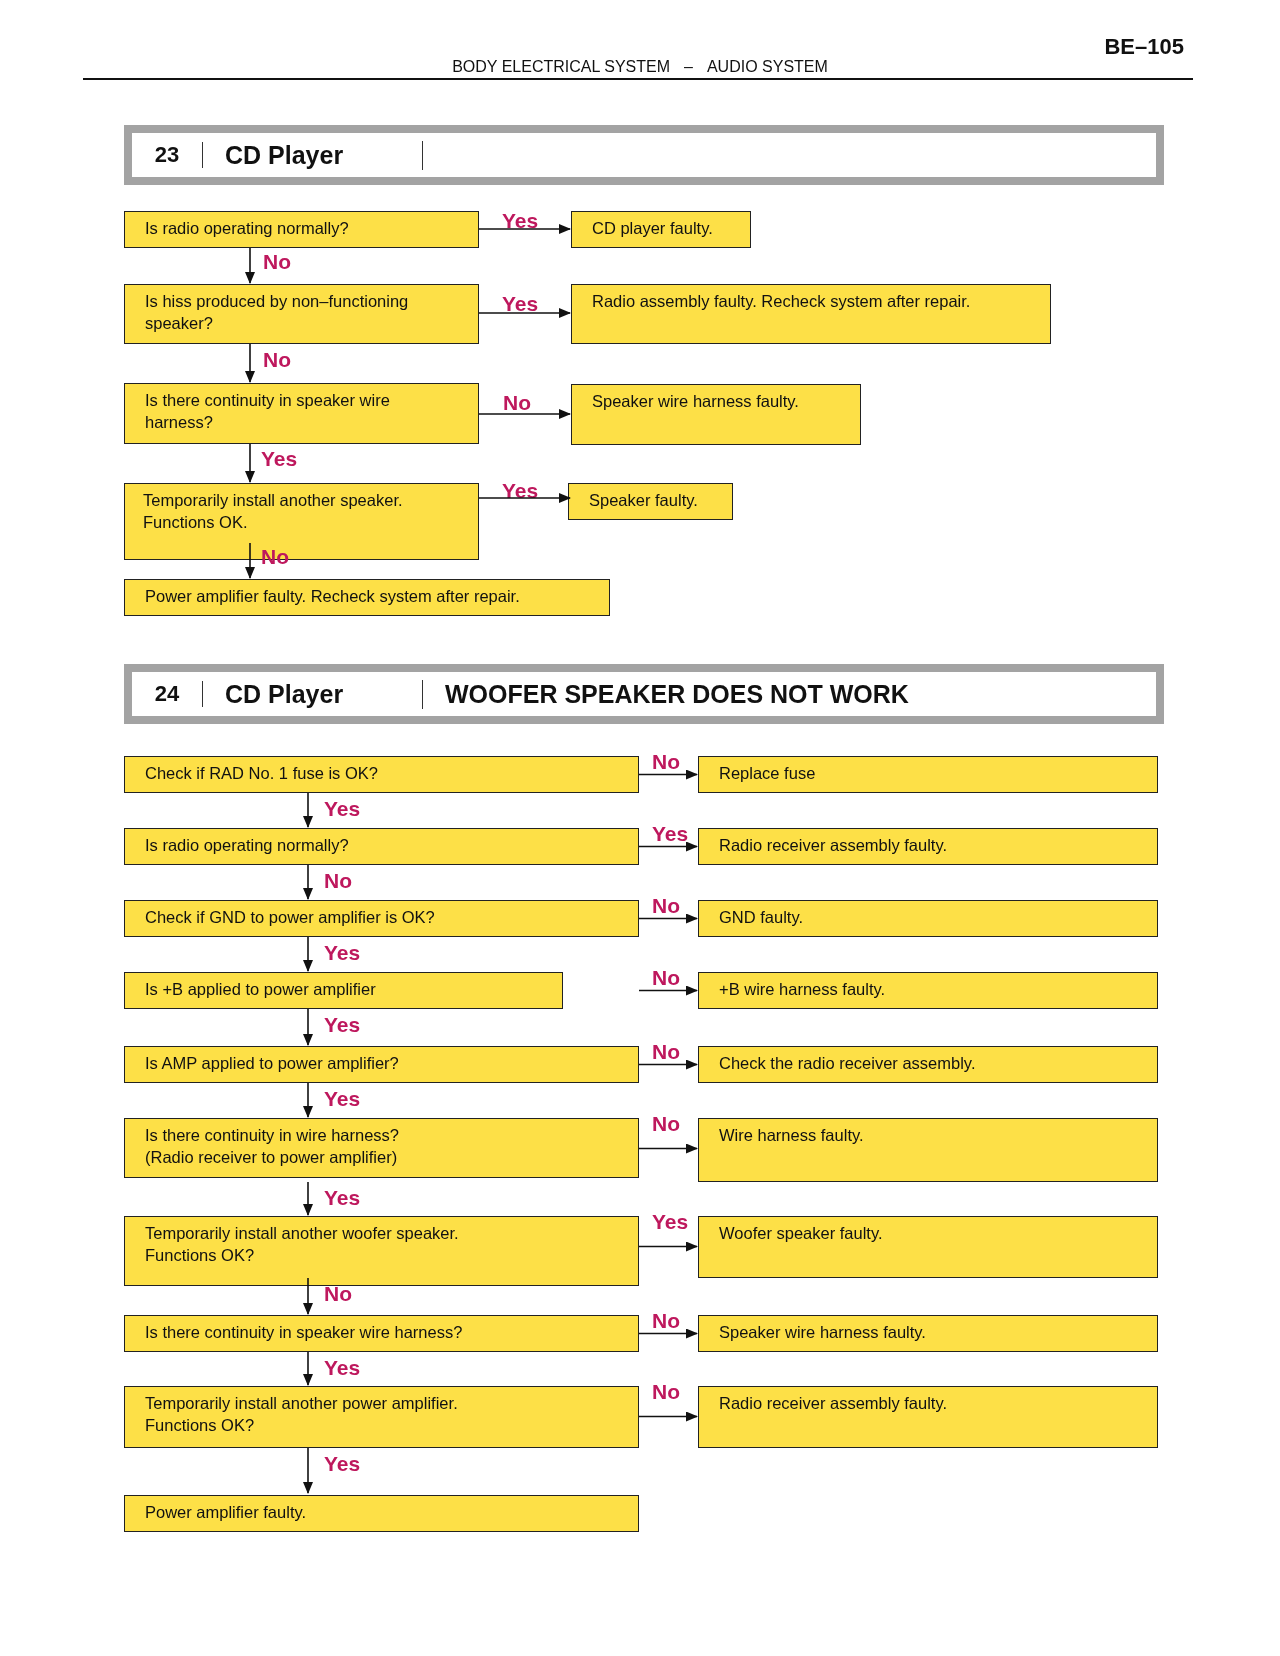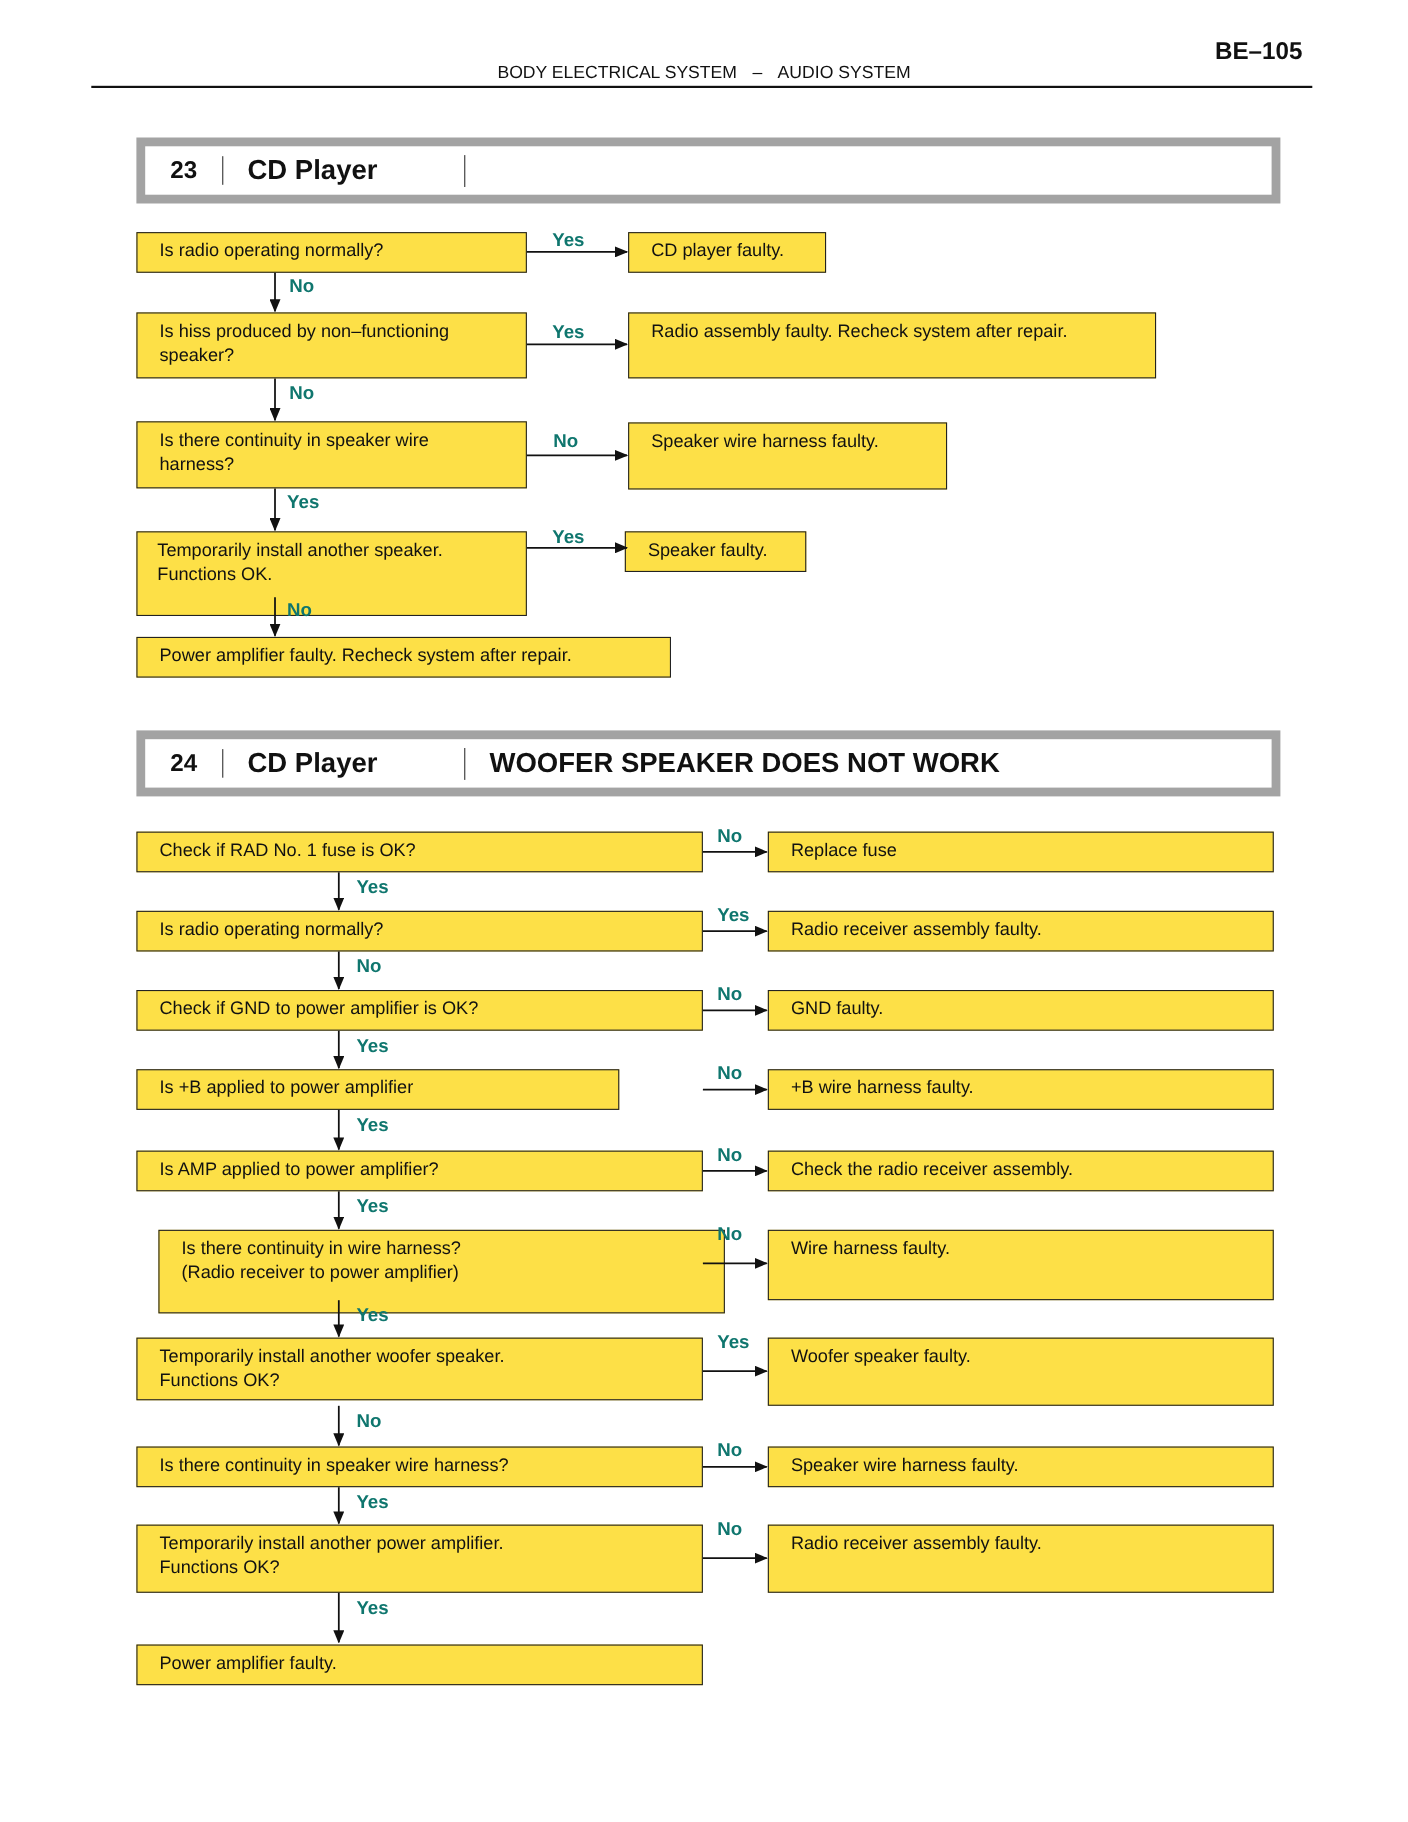--- a/index.html
+++ b/index.html
@@ -10,21 +10,21 @@
   .running-head .sys { font-weight:normal; }
   .running-head .dash { margin:0 14px; }
   .rule { position:absolute; left:83px; width:1110px; top:78px; border-top:2px solid #111; }
 
   .hdr { position:absolute; left:124px; width:1040px; height:60px; border:8px solid #a3a3a3; box-sizing:border-box; display:flex;align-items:center; }
   .hdr .num { width:70px; border-right:1.5px solid #333; font-weight:bold; font-size:22px; display:flex; align-items:center; justify-content:center; }
   .hdr .sub { width:220px; border-right:1.5px solid #333; font-weight:bold; font-size:25px; display:flex; align-items:center; padding-left:22px; box-sizing:border-box; }
   .hdr .ttl { flex:1; font-weight:bold; font-size:25px; display:flex; align-items:center; padding-left:22px; }
 
   .box { position:absolute; border:1.8px solid #222; box-sizing:border-box; font-size:16.5px; line-height:22px; padding:5px 20px; background:#fde047; white-space:pre-line; }
-  .lbl { position:absolute; font-size:17px; font-weight:bold; color:#0f766e; }
+  .lbl { position:absolute; font-size:21px; font-weight:bold; color:#be185d; }
   svg.arrows { position:absolute; left:0; top:0; }
 </style>
 </head>
 <body>
 
 <div class="page-no">BE–105</div>
 <div class="running-head">
   <span class="sys">BODY ELECTRICAL SYSTEM</span><span class="dash">–</span><span>AUDIO SYSTEM</span>
 </div>
 <div class="rule"></div>
@@ -79,26 +79,26 @@
     <div class="lbl" style="left: 652px; top: 894px;">No</div>
     <div class="lbl" style="left: 324px; top: 941px;">Yes</div>
     <div class="box" style="left: 124px; top: 972px; width: 439px; height: 37px;">Is +B applied to power amplifier</div>
     <div class="box" style="left: 698px; top: 972px; width: 460px; height: 37px;">+B wire harness faulty.</div>
     <div class="lbl" style="left: 652px; top: 966px;">No</div>
     <div class="lbl" style="left: 324px; top: 1013px;">Yes</div>
     <div class="box" style="left: 124px; top: 1046px; width: 515px; height: 37px;">Is AMP applied to power amplifier?</div>
     <div class="box" style="left: 698px; top: 1046px; width: 460px; height: 37px;">Check the radio receiver assembly.</div>
     <div class="lbl" style="left: 652px; top: 1040px;">No</div>
     <div class="lbl" style="left: 324px; top: 1087px;">Yes</div>
-    <div class="box" style="left: 124px; top: 1118px; width: 515px; height: 76px; margin-left: 20px;">Is there continuity in wire harness?
+    <div class="box" style="left: 124px; top: 1118px; width: 515px; height: 60px;">Is there continuity in wire harness?
 (Radio receiver to power amplifier)</div>
     <div class="box" style="left: 698px; top: 1118px; width: 460px; height: 64px;">Wire harness faulty.</div>
     <div class="lbl" style="left: 652px; top: 1112px;">No</div>
     <div class="lbl" style="left: 324px; top: 1186px;">Yes</div>
-    <div class="box" style="left: 124px; top: 1216px; width: 515px; height: 57px;">Temporarily install another woofer speaker.
+    <div class="box" style="left: 124px; top: 1216px; width: 515px; height: 70px;">Temporarily install another woofer speaker.
 Functions OK?</div>
     <div class="box" style="left: 698px; top: 1216px; width: 460px; height: 62px;">Woofer speaker faulty.</div>
     <div class="lbl" style="left: 652px; top: 1210px;">Yes</div>
     <div class="lbl" style="left: 324px; top: 1282px;">No</div>
     <div class="box" style="left: 124px; top: 1315px; width: 515px; height: 37px;">Is there continuity in speaker wire harness?</div>
     <div class="box" style="left: 698px; top: 1315px; width: 460px; height: 37px;">Speaker wire harness faulty.</div>
     <div class="lbl" style="left: 652px; top: 1309px;">No</div>
     <div class="lbl" style="left: 324px; top: 1356px;">Yes</div>
     <div class="box" style="left: 124px; top: 1386px; width: 515px; height: 62px;">Temporarily install another power amplifier.
 Functions OK?</div>

